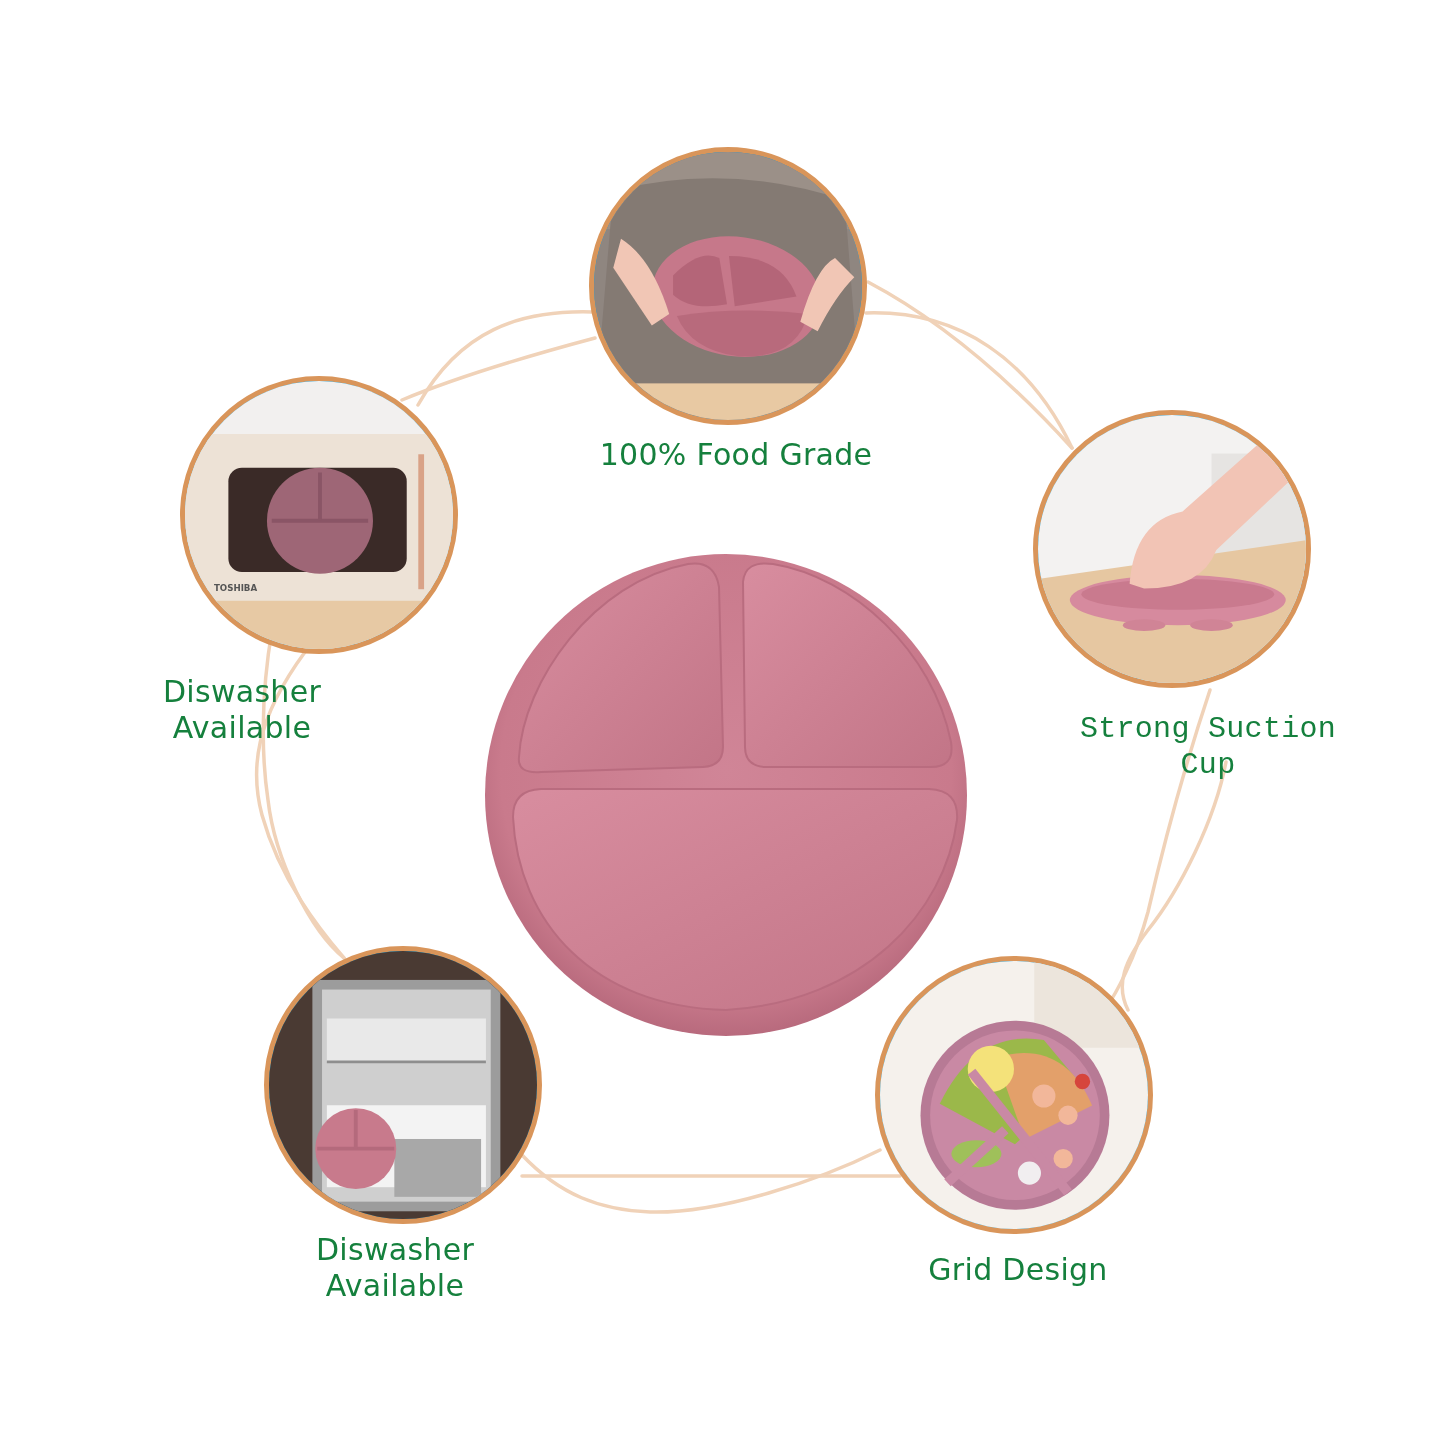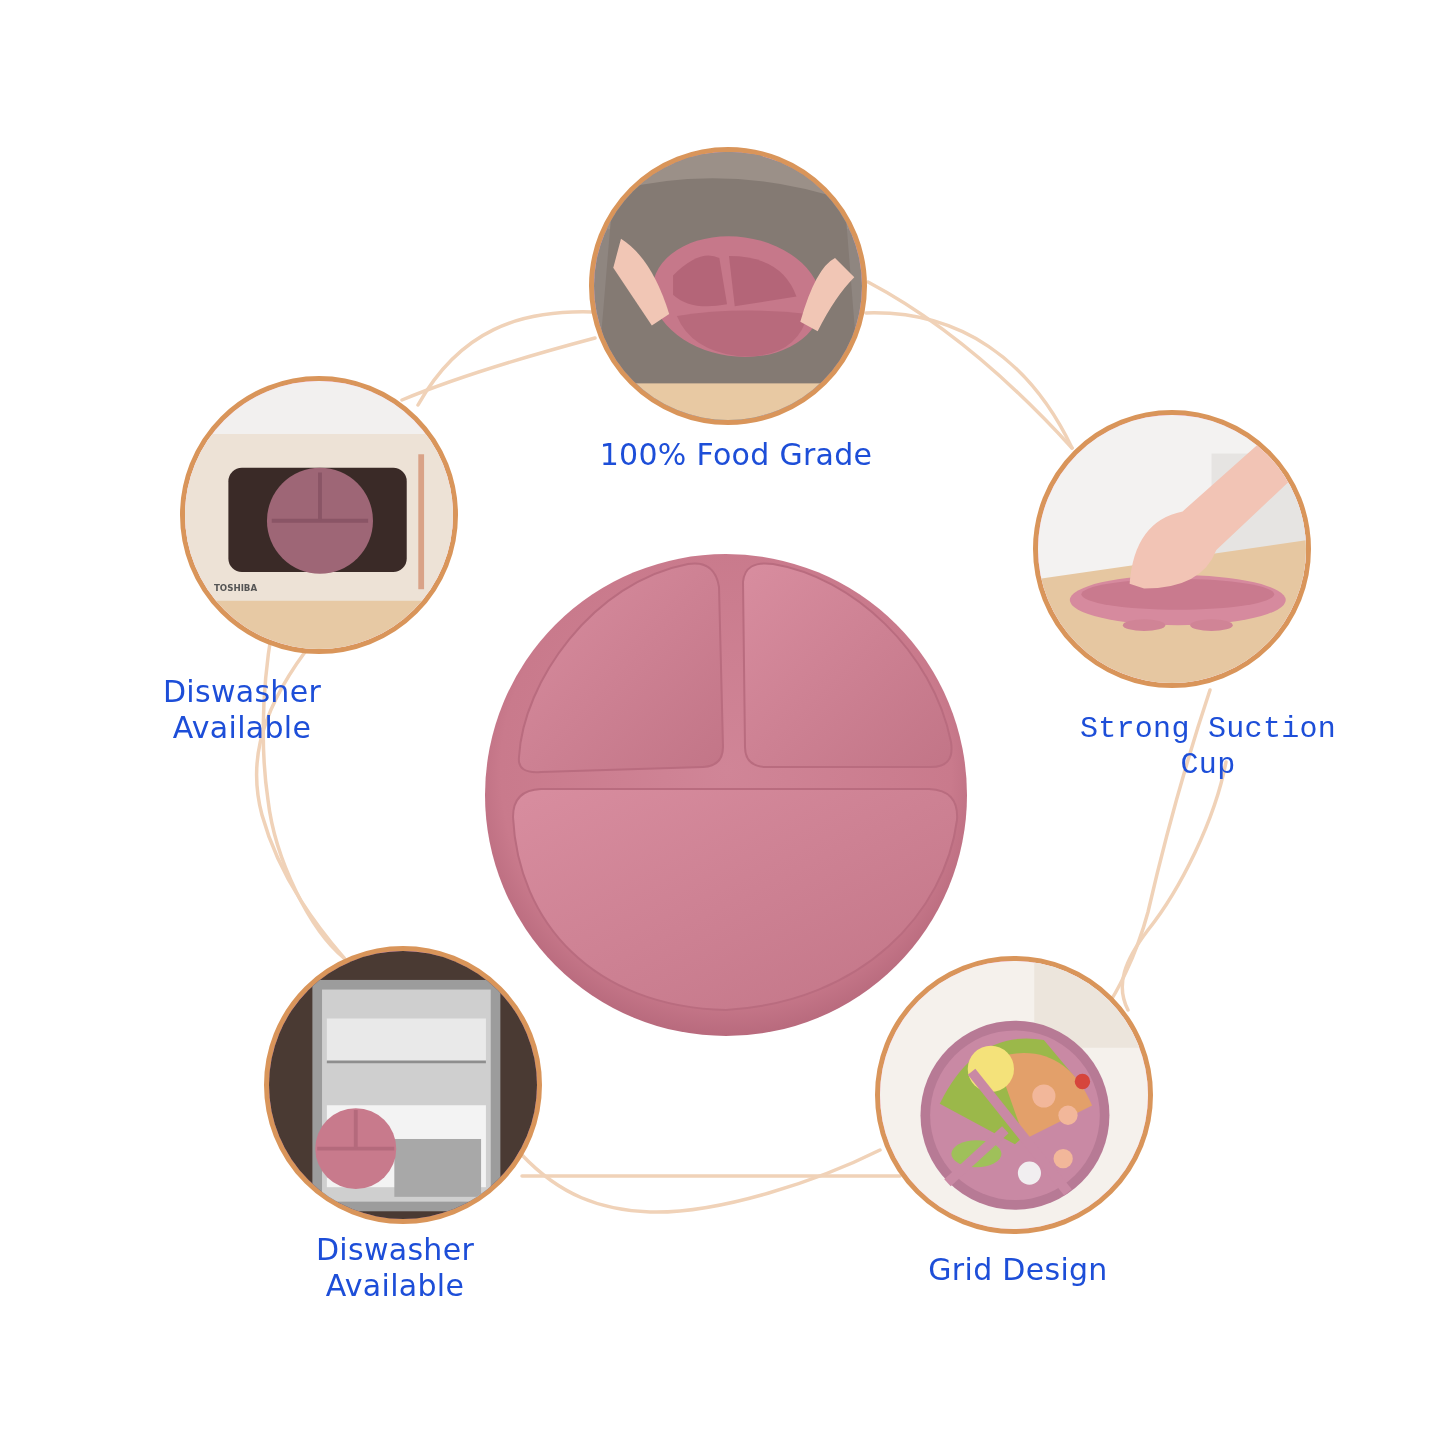--- a/index.html
+++ b/index.html
@@ -2,23 +2,23 @@
 <html><head>
   <meta charset="utf-8">
   <style>
     html, body { margin: 0; padding: 0; background: #ffffff; }
     body { width: 1445px; height: 1445px; position: relative; overflow: hidden;
            font-family: "DejaVu Sans", "Liberation Sans", sans-serif; }
     .stage { position: absolute; left: 0; top: 0; width: 1445px; height: 1445px; }
     svg.lines { position: absolute; left: 0; top: 0; width: 1445px; height: 1445px; }
 
     .feature-circle { position: absolute; border-radius: 50%; overflow: hidden;
-      box-sizing: border-box; border: 5px solid #D9955A; background: #f9a8d4; }
+      box-sizing: border-box; border: 5px solid #D9955A; background: #0ea5e9; }
 
-    .label { position: absolute; text-align: center; color: #1d4ed8; font-size: 30px;
+    .label { position: absolute; text-align: center; color: #15803d; font-size: 30px;
       line-height: 36px; letter-spacing: 0.3px; white-space: nowrap; transform: translateX(-50%); }
 
     
     .plate { position: absolute; left: 483px; top: 552px; width: 486px; height: 486px; }
   </style>
 </head>
 <body>
 
 <div class="stage">
 

